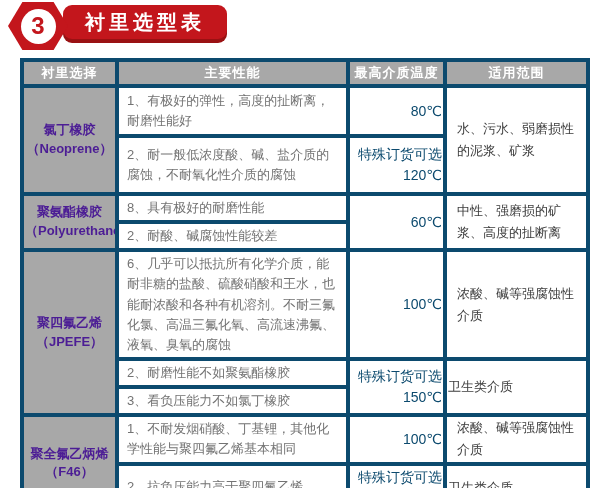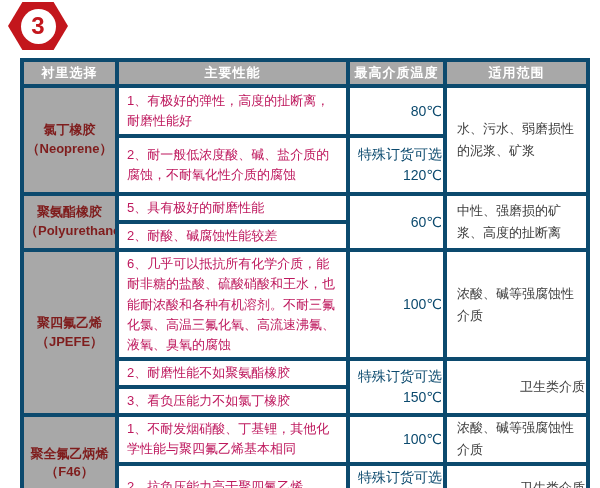--- a/index.html
+++ b/index.html
@@ -39,48 +39,51 @@
     border-collapse:collapse; table-layout:fixed;
     margin:8px 0 0 20px; width:566px;
     border:3px solid #2e2e2e;
   }
   .sel-table th, .sel-table td { border:4px solid #0c4a6e; overflow:hidden; }
   .sel-table th {
     background:#a8a8a8; color:#ffffff; font-size:13px; font-weight:bold;
     height:26px; text-align:center; letter-spacing:1px;
   }
   td.lining {
-    background:#a8a8a8; color:#7f1d1d; font-weight:bold;
+    background:#a8a8a8; color:#4c1d95; font-weight:bold;
     font-size:13px; text-align:center; line-height:1.45;
   }
   .pre { white-space:pre-line; }
   td.perf {
-    font-size:13px; color:#be185d; padding:2px 8px;
+    font-size:13px; color:#737373; padding:2px 8px;
     line-height:1.55; text-align:left; vertical-align:middle;
   }
   td.temp {
     font-size:14px; color:#0c4a6e; text-align:right;
     line-height:1.5; vertical-align:middle;
   }
   td.scope {
-    font-size:13px; color:#3d3d3d; text-align:right;
+    font-size:13px; color:#3d3d3d; text-align:left;
     line-height:1.7; vertical-align:middle;
   }
   td.scope.left { text-align:left; padding:0 10px;margin-left:24px; }
 </style>
 </head>
 <body>
 
 <div class="page">
 
   <div class="header">
     <div class="badge">
       <div class="badge-circle">
         <span>3</span>
       </div>
+    </div>
+    <div class="banner">
+      <span>衬里选型表</span>
     </div>
   </div>
 
   <table class="sel-table">
     <colgroup>
       <col style="width:95px">
         <col style="width:231px">
         <col style="width:97px">
         <col style="width:143px">
     </colgroup>
@@ -103,21 +106,21 @@
       </tr>
       <tr style="height:58px">
         <td class="perf">2、耐一般低浓度酸、碱、盐介质的腐蚀，不耐氧化性介质的腐蚀</td>
         <td class="temp pre">特殊订货可选
 120℃</td>
       </tr>
 
       <tr style="height:25px">
         <td class="lining pre" rowspan="2">聚氨酯橡胶
 （Polyurethane）</td>
-        <td class="perf">5、具有极好的耐磨性能</td>
+        <td class="perf">8、具有极好的耐磨性能</td>
         <td class="temp" rowspan="2">60℃</td>
         <td class="scope left" rowspan="2">中性、强磨损的矿浆、高度的扯断离</td>
       </tr>
       <tr style="height:25px">
         <td class="perf">2、耐酸、碱腐蚀性能较差</td>
       </tr>
 
       <tr style="height:80px">
         <td class="lining pre" rowspan="3">聚四氟乙烯
 （JPEFE）</td>

